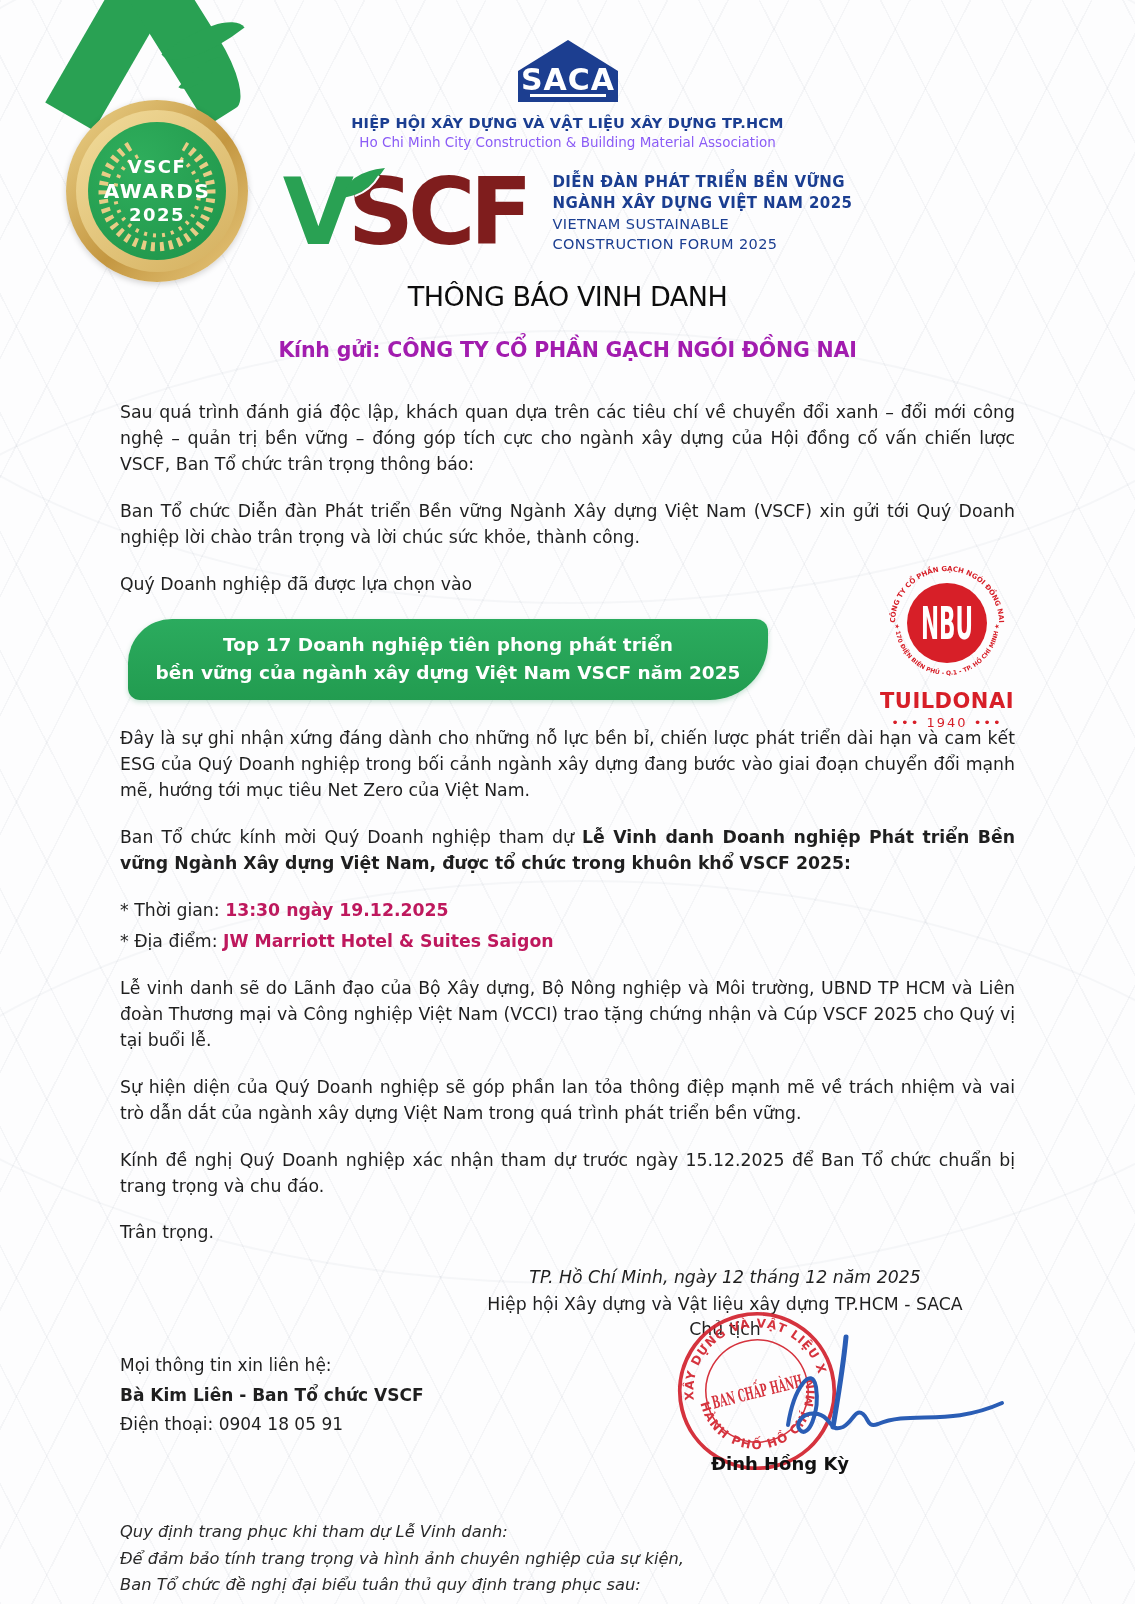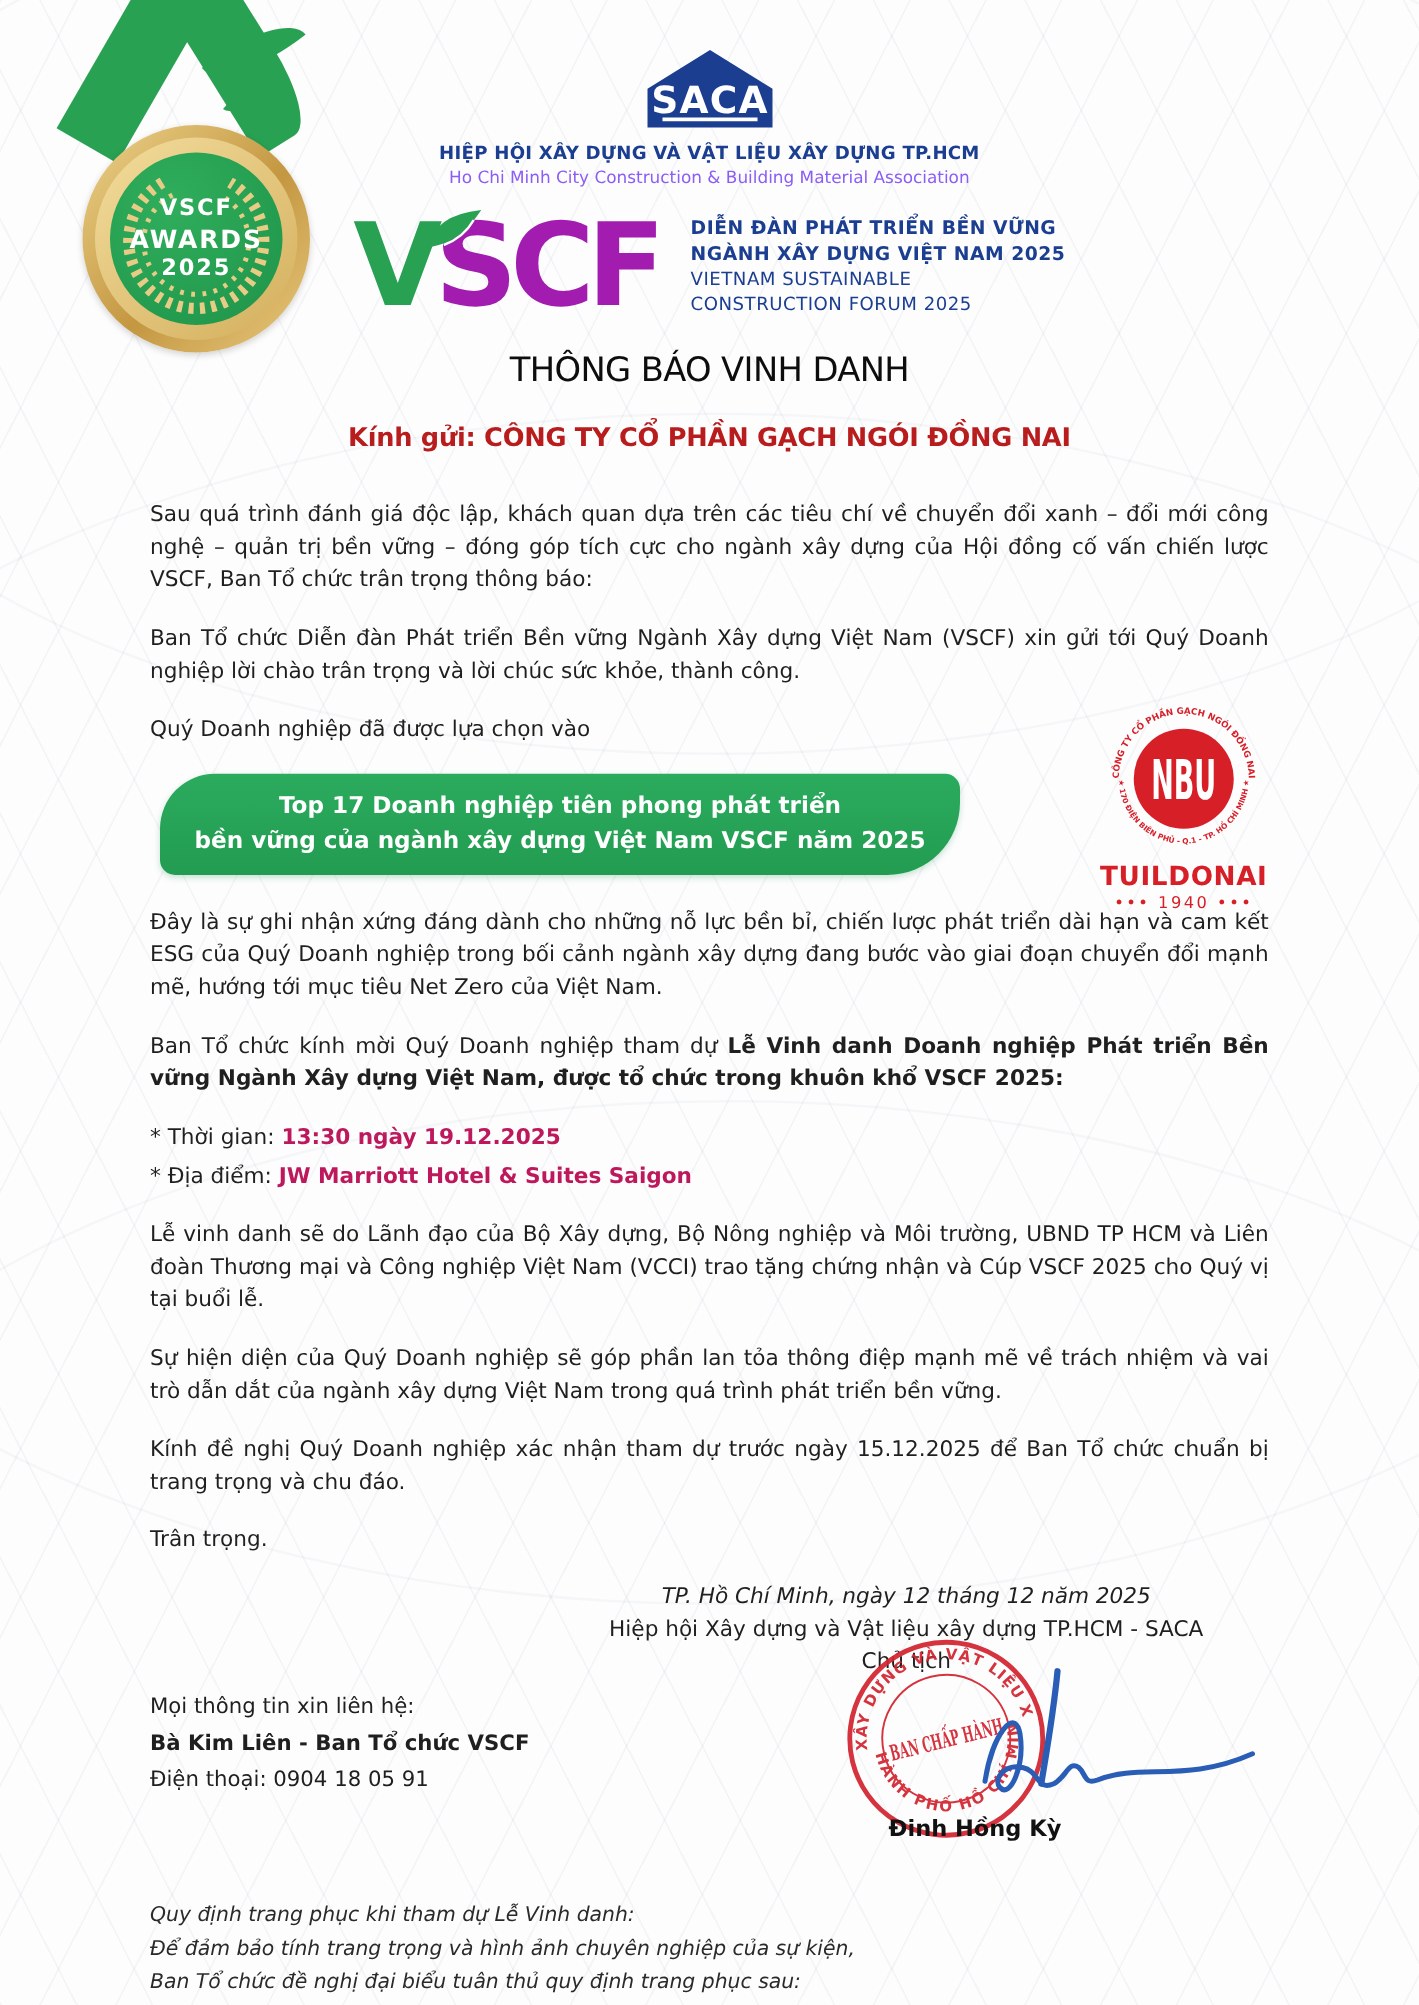--- a/index.html
+++ b/index.html
@@ -41,30 +41,30 @@
   .medal-txt .m3{font-size:18px;}
 
   
   .header{text-align:center;padding-top:40px;}
   .org-vi{color:#1b3e91;font-weight:bold;font-size:14.5px;letter-spacing:0.2px;margin-top:7px;}
   .org-en{color:#8b5cf6;font-size:13.5px;margin-top:3px;}
 
   .forum-row{display:flex;justify-content:center;align-items:center;gap:26px;margin-top:22px;}
   .vscf-logo{position:relative;font-weight:bold;font-size:92px;line-height:0.85;letter-spacing:-6px;}
   .vscf-logo .v{color:#29a153;}
-  .vscf-logo .scf{color:#a21caf;}
+  .vscf-logo .scf{color:#7f1d1d;}
   .v-leaf{position:absolute;left:58px;top:-8px;}
   .tagline{text-align:left;color:#1b3e91;}
   .tagline div{line-height:1.4;letter-spacing:0.4px;}
   .tg-b{font-weight:bold;font-size:15px;}
   .tg-r{font-size:14.5px;}
 
   .doc-title{text-align:center;margin-top:24px;font-size:27px;font-weight:400;color:#0d0d0d;
     line-height:1.32;letter-spacing:-0.5px;}
-  .recipient{text-align:center;margin-top:24px;font-size:20.5px;font-weight:bold;color:#b91c1c;letter-spacing:-0.2px;}
+  .recipient{text-align:center;margin-top:24px;font-size:20.5px;font-weight:bold;color:#a21caf;letter-spacing:-0.2px;}
 
   
   .content{padding:0 120px;margin-top:38px;}
   .content p{font-size:17.3px;line-height:1.5;text-align:justify;margin:0 0 21px;}
   .banner-row{position:relative;margin:4px 0 26px;}
   .banner{width:612px;margin-left:8px;background:linear-gradient(180deg,#2bab5e,#229c50);color:#fff;
     text-align:center;padding:12px 14px 14px;border-radius:44px 12px 58px 12px;
     font-weight:bold;font-size:18.5px;line-height:1.5;box-shadow:0 2px 5px rgba(30,140,80,0.25);}
   .partner{position:absolute;right:-16px;top:-58px;width:168px;text-align:center;}
   .partner-name{color:#d71f28;font-weight:bold;font-size:21px;letter-spacing:0.5px;margin-top:2px;}

